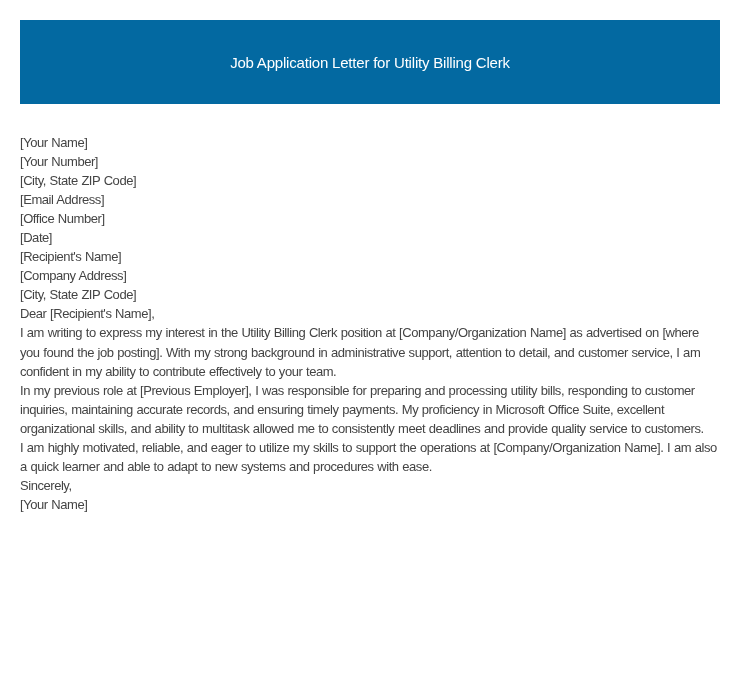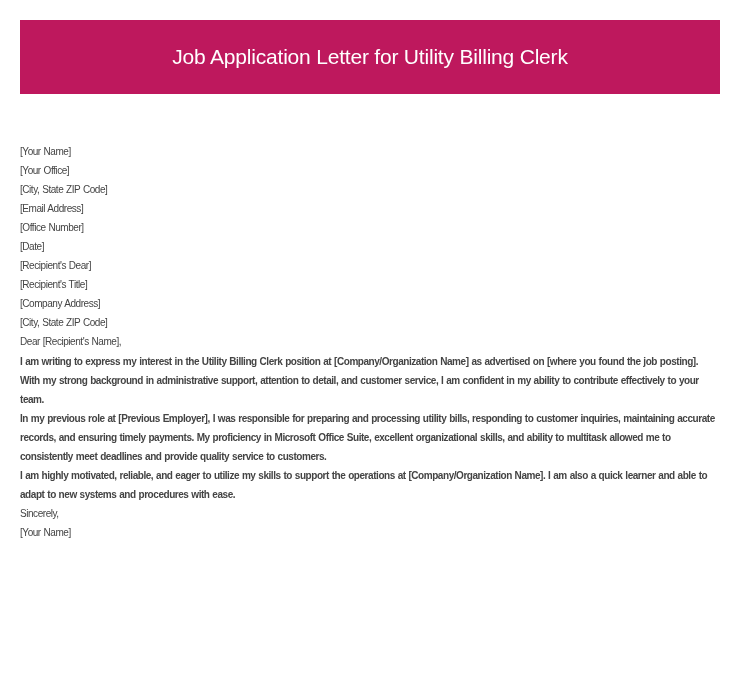--- a/index.html
+++ b/index.html
@@ -1,49 +1,47 @@
 <!DOCTYPE html>
 <html><head>
   <meta charset="utf-8">
   <style>
     html, body { margin: 0; padding: 0; background: #ffffff; }
     body { width: 740px; height: 686px; position: relative; overflow: hidden; }
     .header {
-      position: absolute; left: 20px; top: 20px; width: 700px; height: 74px;
-      background: #be185d; color: #ffffff;
+      position: absolute; left: 20px; top: 20px; width: 700px; height: 84px;
+      background: #0369a1; color: #ffffff;
       display: flex; align-items: center; justify-content: center;
-      font-family: "Liberation Sans", sans-serif; font-size: 21px;
+      font-family: "Liberation Sans", sans-serif; font-size: 15px;
       letter-spacing: -0.2px;
     }
     .letter {
       position: absolute; left: 20px; top: 133px; width: 700px;
-      font-family: "Liberation Sans", sans-serif; font-size: 10px;
+      font-family: "Liberation Sans", sans-serif; font-size: 13px;
       line-height: 19.05px; color: #444444; letter-spacing: -0.45px;
       word-spacing: 0.5px;
-      margin-top: 9px;
     }
     .line { display: block; margin: 0; }
-    .para { display: block; margin: 0; font-weight: bold; }
+    .para { display: block; margin: 0; }
   </style>
 </head>
 <body>
 
 <div class="header">
   <span>Job Application Letter for Utility Billing Clerk</span>
 </div>
 
 <div class="letter">
   <span class="line">[Your Name]</span>
-  <span class="line">[Your Office]</span>
+  <span class="line">[Your Number]</span>
   <span class="line">[City, State ZIP Code]</span>
   <span class="line">[Email Address]</span>
   <span class="line">[Office Number]</span>
   <span class="line">[Date]</span>
-  <span class="line">[Recipient's Dear]</span>
-  <span class="line">[Recipient's Title]</span>
+  <span class="line">[Recipient's Name]</span>
   <span class="line">[Company Address]</span>
   <span class="line">[City, State ZIP Code]</span>
   <span class="line">Dear [Recipient's Name],</span>
   <p class="para">I am writing to express my interest in the Utility Billing Clerk position at [Company/Organization Name] as advertised on [where you found the job posting]. With my strong background in administrative support, attention to detail, and customer service, I am confident in my ability to contribute effectively to your team.</p>
   <p class="para">In my previous role at [Previous Employer], I was responsible for preparing and processing utility bills, responding to customer inquiries, maintaining accurate records, and ensuring timely payments. My proficiency in Microsoft Office Suite, excellent organizational skills, and ability to multitask allowed me to consistently meet deadlines and provide quality service to customers.</p>
   <p class="para">I am highly motivated, reliable, and eager to utilize my skills to support the operations at [Company/Organization Name]. I am also a quick learner and able to adapt to new systems and procedures with ease.</p>
   <span class="line">Sincerely,</span>
   <span class="line">[Your Name]</span>
 </div>
 

